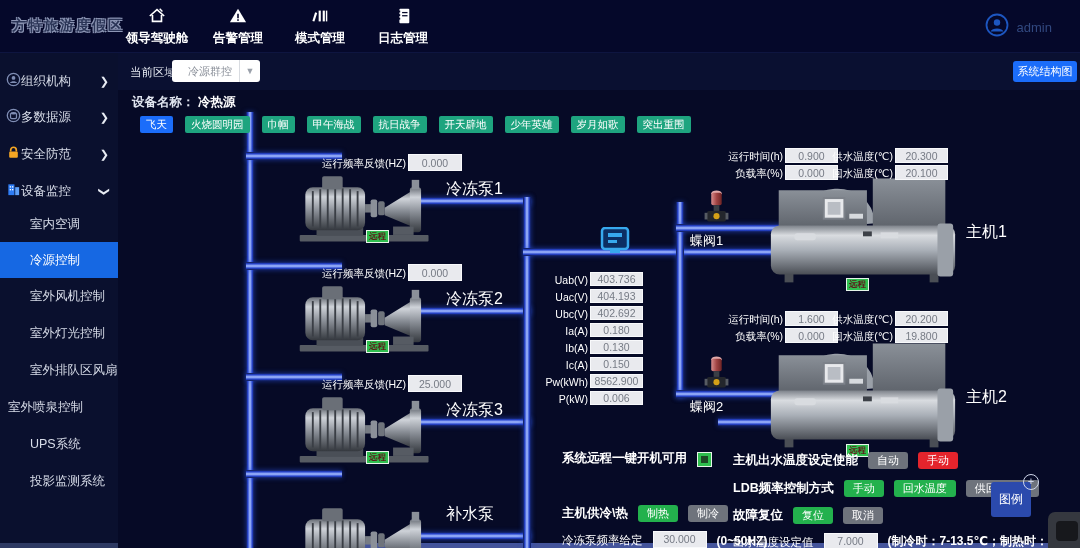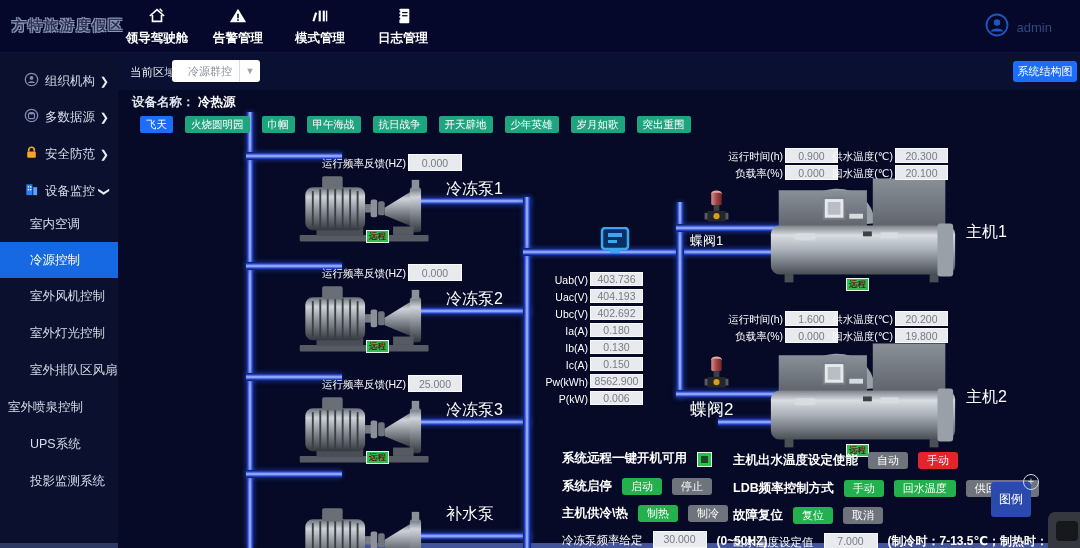--- a/index.html
+++ b/index.html
@@ -8,21 +8,21 @@
   .topbar{position:absolute;left:0;top:0;width:1080px;height:52px;background:#05082a;border-bottom:1px solid #0e1540;z-index:10;}
   .logo{position:absolute;left:12px;top:17px;font-size:14px;font-weight:800;letter-spacing:2px;color:#2b3557;
         text-shadow:-1px -1px 0 #8d96b5,1px -1px 0 #8d96b5,-1px 1px 0 #8d96b5,1px 1px 0 #8d96b5;}
   .nav-item{position:absolute;top:7px;width:84px;text-align:center;cursor:pointer;}
   .nav-item .nico{display:block;height:18px;margin-bottom:3px;}
   .nav-item .nlabel{font-size:12.5px;font-weight:bold;color:#fff;}
   .user{position:absolute;right:28px;top:13px;display:flex;align-items:center;gap:8px;cursor:pointer;}
   .user .uname{font-size:13px;color:#31487f;}
   
   .sidebar{position:absolute;left:0;top:52px;width:118px;height:496px;background:#0a102e;z-index:5;}
-  .side-group{position:absolute;left:0;width:118px;height:34px;display:flex;align-items:center;gap:6px;padding-left:24px;box-sizing:border-box;font-size:12.5px;color:#d8dde9;cursor:pointer;}
+  .side-group{position:absolute;left:0;width:118px;height:34px;display:flex;align-items:center;gap:0;padding-left:6px;box-sizing:border-box;font-size:12.5px;color:#d8dde9;cursor:pointer;}
   .side-group .chev{position:absolute;right:9px;font-size:11px;color:#e8ecf4;font-weight:bold;}
   .chev-down{display:inline-block;transform:rotate(90deg);}
   .side-sub{position:absolute;left:0;width:118px;height:36px;line-height:36px;padding-left:30px;box-sizing:border-box;font-size:12.5px;color:#d8dde9;cursor:pointer;white-space:nowrap;}
   .side-sub.active{background:#1668e3;color:#fff;}
   .side-strip{position:absolute;left:0;bottom:0;width:118px;height:5px;background:#2e3a63;}
   
   .main{position:absolute;left:118px;top:52px;width:962px;height:496px;background:#060a26;overflow:hidden;}
   .toolbar-bg{position:absolute;left:0;top:0;width:962px;height:38px;background:#0a1031;}
   .lbl{position:absolute;font-size:11.5px;color:#e8ecf4;}
   .region-select{position:absolute;left:54px;top:8px;width:88px;height:22px;background:#fff;border-radius:3px;display:flex;align-items:center;cursor:pointer;}
@@ -338,21 +338,21 @@
       <use href="#sym-monitor"></use>
     </svg>
 
   <svg class="valve" style="left:586px;top:137px;">
       <use href="#sym-valve"></use>
     </svg>
   <span class="scada-name" style="left:572px;top:180px;font-size:13px;">蝶阀1</span>
   <svg class="valve" style="left:586px;top:303px;">
       <use href="#sym-valve"></use>
     </svg>
-  <span class="scada-name" style="left:572px;top:346px;font-size:17px;">蝶阀2</span>
+  <span class="scada-name" style="left:572px;top:346px;font-size:13px;">蝶阀2</span>
 
   <span class="flabel" style="left:600px;top:98px;width:65px;">运行时间(h)</span>
   <div class="field" style="left:667px;top:96px;width:53px;height:15px;">0.900</div>
   <span class="flabel" style="left:710px;top:98px;width:65px;">供水温度(℃)</span>
   <div class="field" style="left:777px;top:96px;width:53px;height:15px;">20.300</div>
   <span class="flabel" style="left:600px;top:115px;width:65px;">负载率(%)</span>
   <div class="field" style="left:667px;top:113px;width:53px;height:15px;">0.000</div>
   <span class="flabel" style="left:710px;top:115px;width:65px;">回水温度(℃)</span>
   <div class="field" style="left:777px;top:113px;width:53px;height:15px;">20.100</div>
   <svg class="chiller" style="left:647px;top:118px;">
@@ -391,25 +391,20 @@
   <div class="field" style="left:472px;top:322px;width:53px;height:14px;">8562.900</div>
   <span class="flabel" style="left:410px;top:341px;width:60px;">P(kW)</span>
   <div class="field" style="left:472px;top:339px;width:53px;height:14px;">0.006</div>
 
   <div class="ctrl-row" style="left:444px;top:398px;">
     <span class="ctrl-label">系统远程一键开机可用</span>
     <span class="indicator">
         <span class="mark"></span>
       </span>
   </div>
-  <div class="ctrl-row" style="left:444px;top:426px;">
-    <span class="ctrl-label">系统启停</span>
-    <span class="btn btn-green">启动</span>
-    <span class="btn btn-grey">停止</span>
-  </div>
   <div class="ctrl-row" style="left:444px;top:453px;">
     <span class="ctrl-label">主机供冷\热</span>
     <span class="btn btn-green">制热</span>
     <span class="btn btn-grey">制冷</span>
   </div>
   <div class="ctrl-row" style="left:444px;top:479px;">
     <span class="ctrl-label" style="font-weight:normal;font-size:11.5px;">冷冻泵频率给定</span>
     <span class="ctrl-field">30.000</span>
     <span class="range-hint">(0~50HZ)</span>
   </div>

